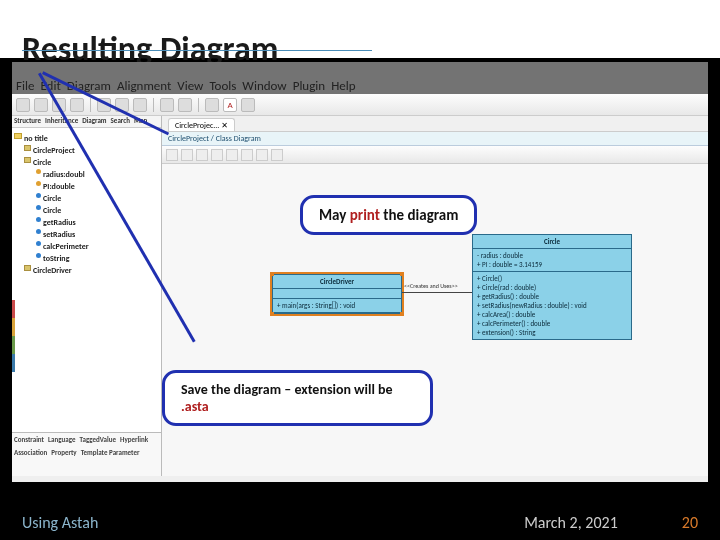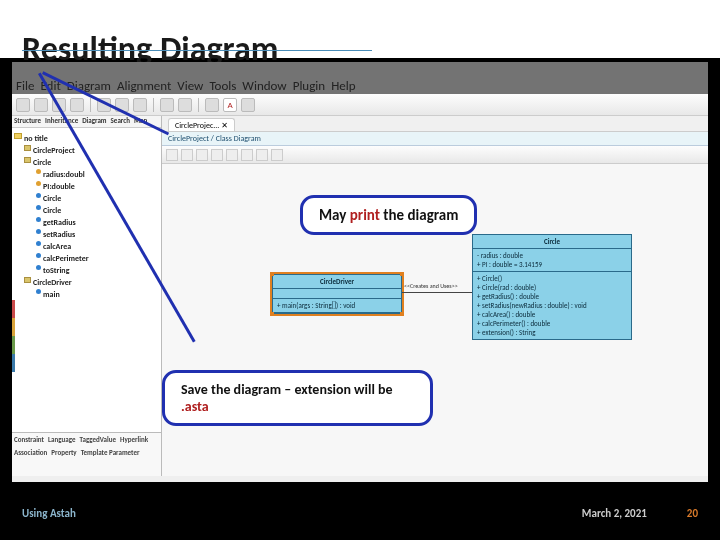--- a/index.html
+++ b/index.html
@@ -50,25 +50,25 @@
   .handle { position: absolute; width: 4px; height: 4px; background: #e08020; }
   
   .assoc-line { position: absolute; height: 1px; background: #444; }
   .assoc-label { position: absolute; font-size: 6px; color: #333; }
   
   .callout { position: absolute; background: #fff; border: 3px solid #2030b0; border-radius: 14px; padding: 8px 16px; font-family: 'Corbel', Calibri, sans-serif; font-weight: bold; color: #111; }
   .callout .red { color: #b02020; margin-top: 40px; }
   
   .pointer { position: absolute; background: #2030b0; transform-origin: 0 0; }
   
-  .footer { position: absolute; bottom: 20px; left: 22px; right: 22px; display: flex; justify-content: space-between; font-size: 11px; font-weight: bold; }
+  .footer { position: absolute; bottom: 8px; left: 22px; right: 22px; display: flex; justify-content: space-between; font-size: 16px; }
   .footer .ft-left { color: #8bb5cc; }
   .footer .ft-date { color: #ccc; }
   .footer .ft-num { color: #d97a2a; }
-  .footer .ft-right { display: flex; gap: 40px; }
+  .footer .ft-right { display: flex; gap: 64px; }
   
   .color-stripe { position: absolute; left: 12px; top: 300px; width: 3px; }
   .color-stripe div { width: 3px; height: 18px; }
 </style>
 </head>
 <body>
 
 <div class="title-bg"></div>
 <div class="slide-title">Resulting Diagram</div>
 <div class="title-accent"></div>
@@ -144,37 +144,29 @@
         <div class="node ind2">
             <span class="meth"></span>
             <span>getRadius</span>
           </div>
         <div class="node ind2">
             <span class="meth"></span>
             <span>setRadius</span>
           </div>
         <div class="node ind2">
             <span class="meth"></span>
-            <span>calcArea</span>
-          </div>
-        <div class="node ind2">
-            <span class="meth"></span>
             <span>calcPerimeter</span>
           </div>
         <div class="node ind2">
             <span class="meth"></span>
             <span>toString</span>
           </div>
         <div class="node ind1">
             <span class="cls"></span>
             <span>CircleDriver</span>
-          </div>
-        <div class="node ind2">
-            <span class="meth"></span>
-            <span>main</span>
           </div>
       </div>
       <div class="bottom-left">
         <div class="bl-tabs">
           <span>Constraint</span>
           <span>Language</span>
           <span>TaggedValue</span>
           <span>Hyperlink</span>
         </div>
         <div class="bl-tabs">

